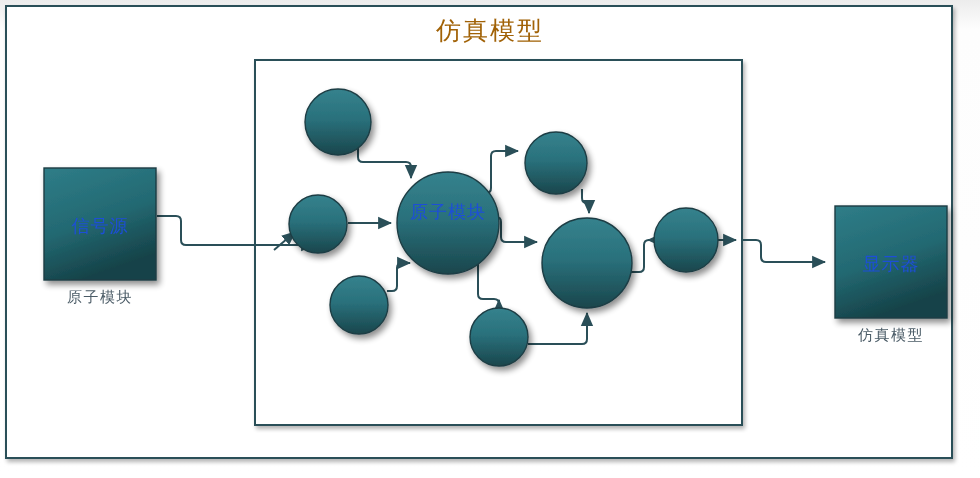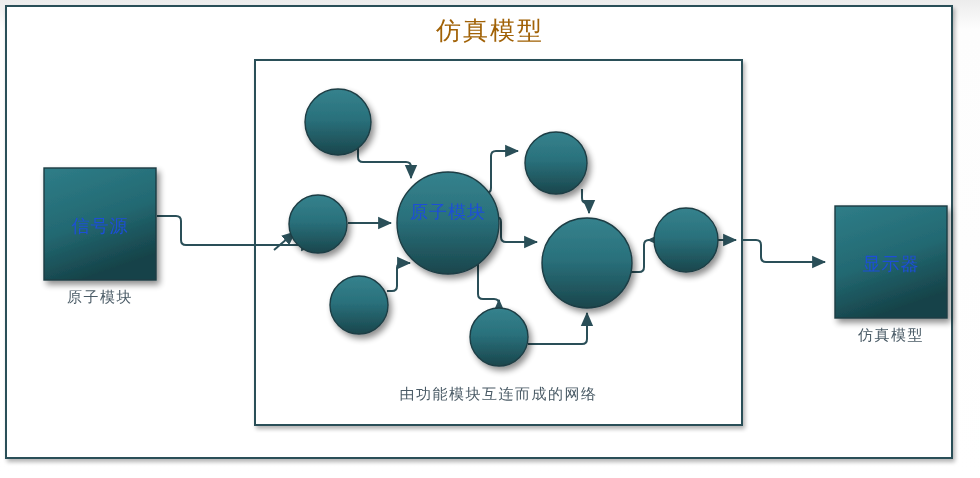--- a/index.html
+++ b/index.html
@@ -163,15 +163,14 @@
   <div class="node-label" style="left:44px; top:214px; width:112px;">信号源</div>
 
   <div class="node-label" style="left:835px; top:252px; width:112px;">显示器</div>
 
   <div class="node-label" style="left:388px; top:200px; width:120px;">原子模块</div>
 
   <div class="caption" style="left:40px; top:288px; width:120px;">原子模块</div>
 
   <div class="caption" style="left:831px; top:326px; width:120px;">仿真模型</div>
 
-  <div class="inner-caption">由功能模块互连而成的网络</div>
 
 </div>
 
 </body></html>

